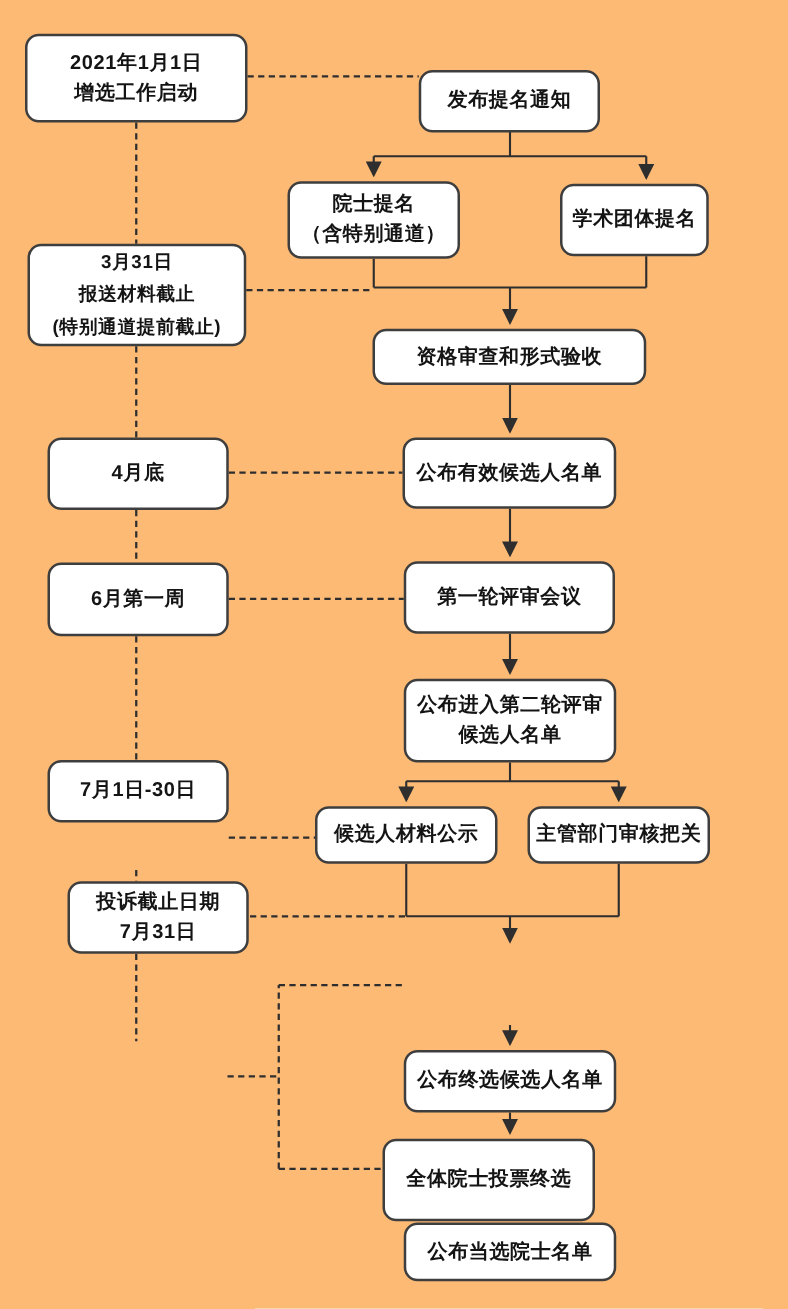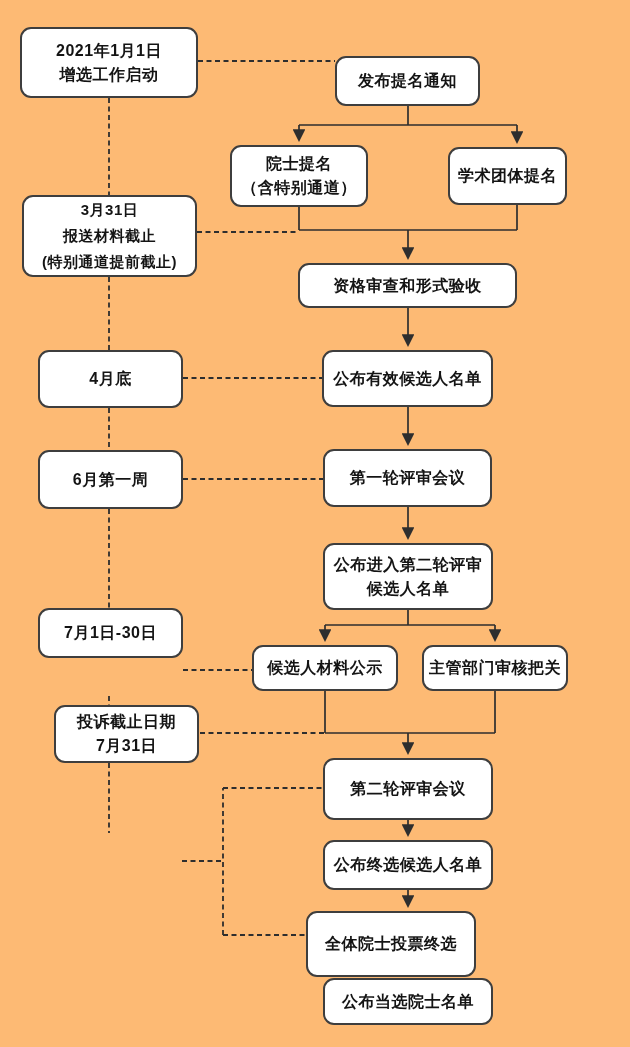--- a/index.html
+++ b/index.html
@@ -132,23 +132,20 @@
   <div class="node" style="left:323px;top:543px;width:170px;height:67px">
     <span class="lbl">公布进入第二轮评审
 候选人名单</span>
   </div>
   <div class="node" style="left:252px;top:645px;width:146px;height:46px">
     <span class="lbl">候选人材料公示</span>
   </div>
   <div class="node" style="left:422px;top:645px;width:146px;height:46px">
     <span class="lbl">主管部门审核把关</span>
   </div>
-  <div class="node" style="left:323px;top:758px;width:170px;height:62px">
-    <span class="lbl">第二轮评审会议</span>
-  </div>
   <div class="node" style="left:323px;top:840px;width:170px;height:50px">
     <span class="lbl">公布终选候选人名单</span>
   </div>
   <div class="node" style="left:306px;top:911px;width:170px;height:66px">
     <span class="lbl">全体院士投票终选</span>
   </div>
   <div class="node" style="left:323px;top:978px;width:170px;height:47px">
     <span class="lbl">公布当选院士名单</span>
   </div>
 

